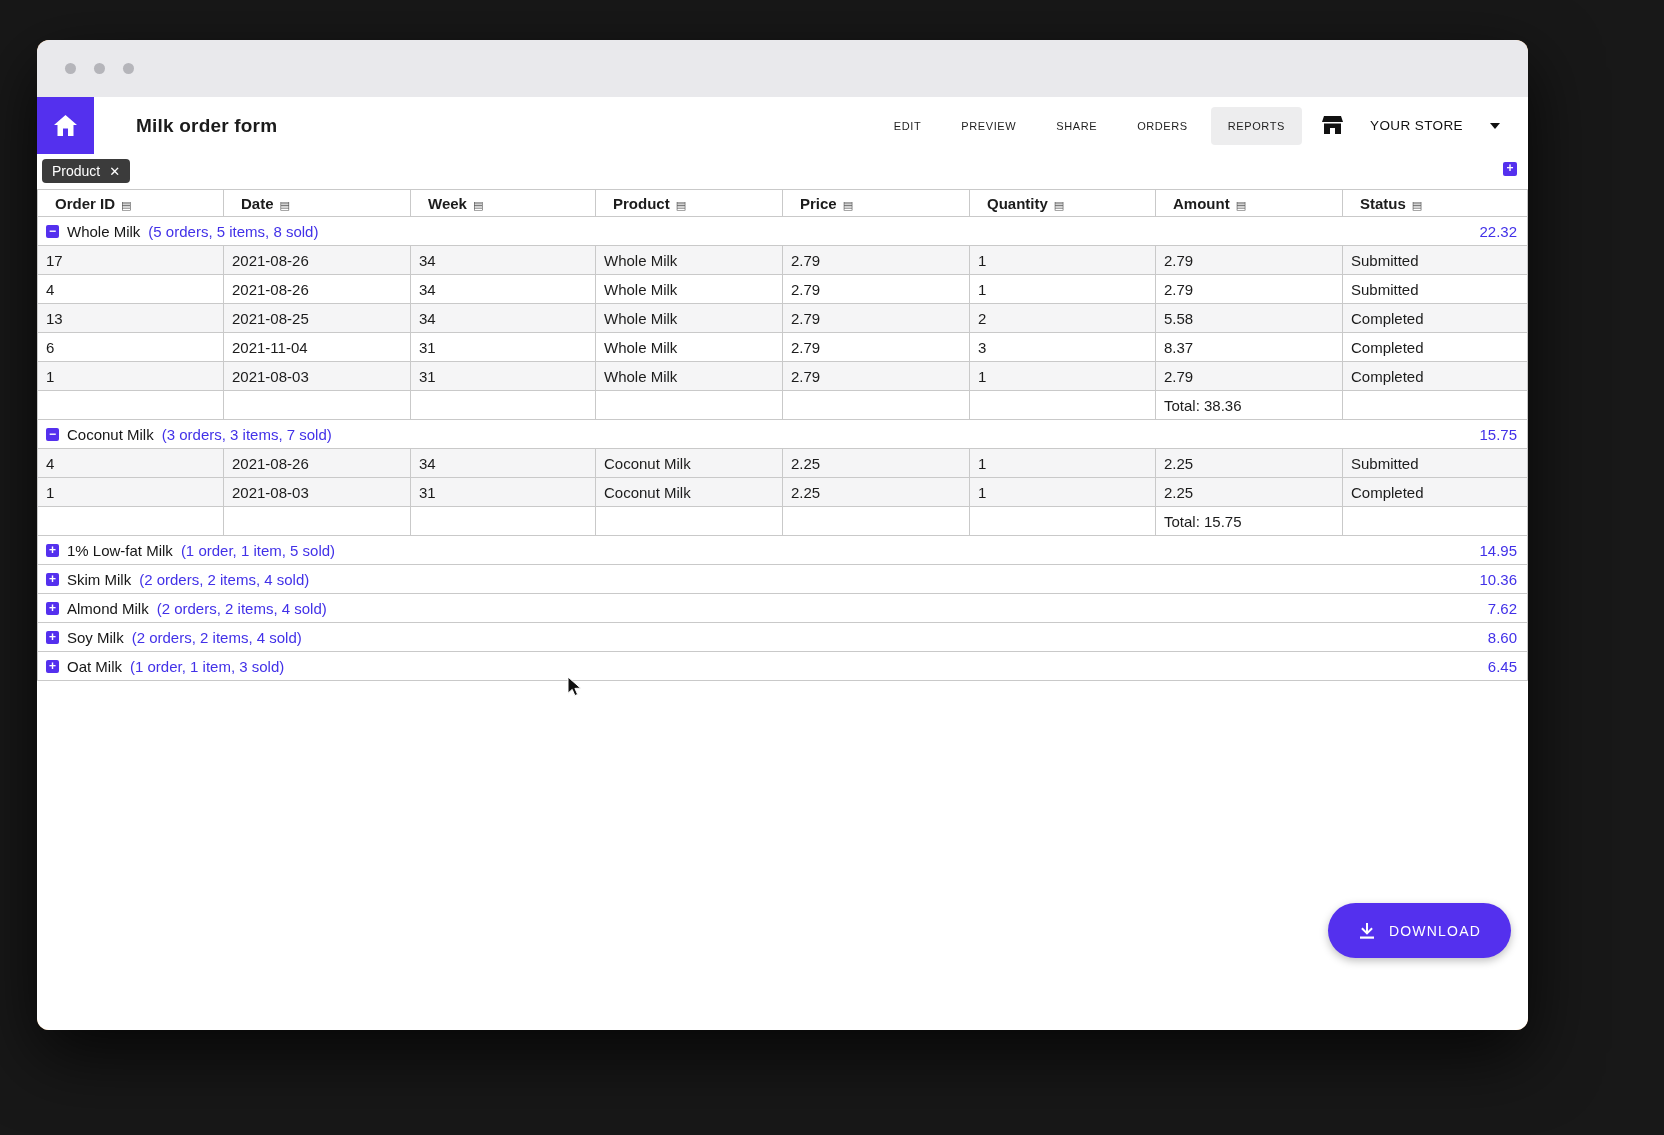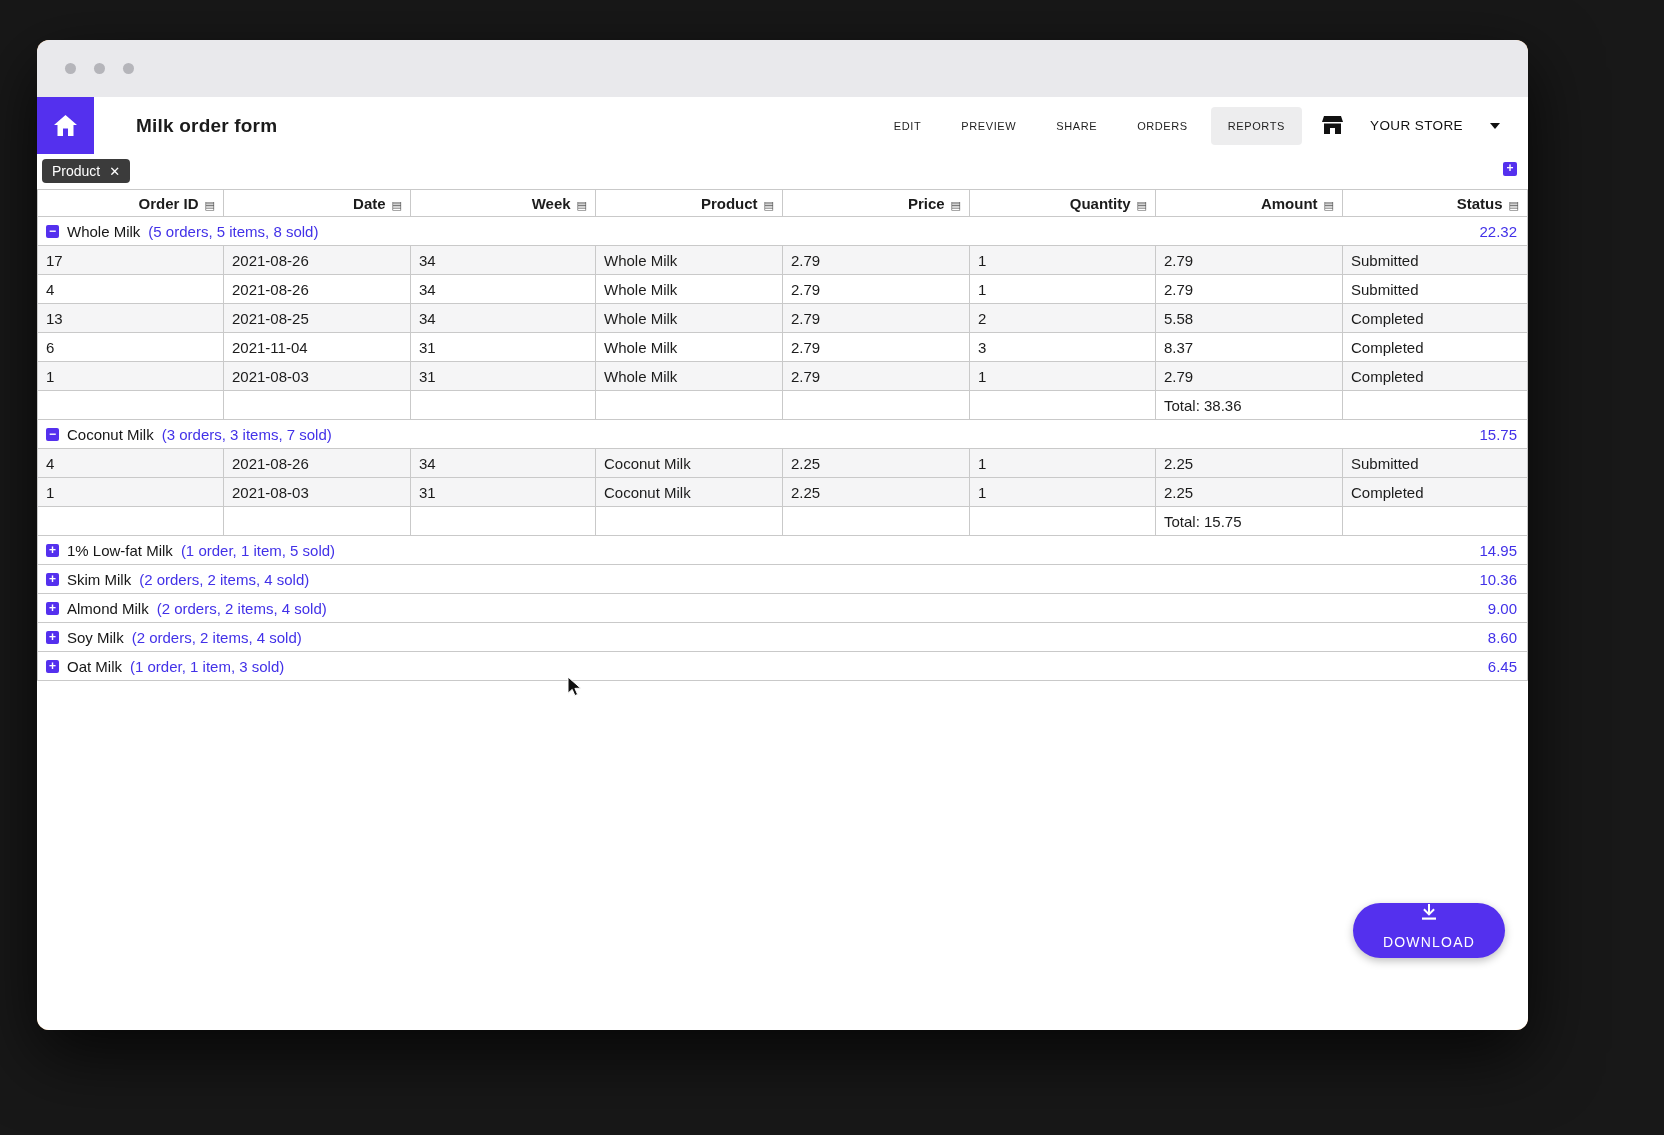--- a/index.html
+++ b/index.html
@@ -33,37 +33,37 @@
   .chip { position:absolute; left:5px; top:5px; background:#3b3b3b; color:#fff; border-radius:4px;
           display:inline-flex; align-items:center; gap:9px; padding:4px 10px; font-size:14px; cursor:pointer; }
   .chip-close { cursor:pointer; font-weight:700; }
   .chip-close::before { content:"\2715"; font-size:13px; }
   .mini-add { position:absolute; right:11px; top:8px; width:14px; height:14px; background:var(--accent);
               color:#fff; border-radius:2px; font-size:12px; line-height:13px; text-align:center; cursor:pointer; }
   .mini-add::before { content:"+"; font-weight:700; }
   
   table { width:100%; border-collapse:collapse; table-layout:fixed; font-size:15px; color:#1c1c1c; }
   th, td { border:1px solid #c9c9c9; }
-  th { font-weight:700; text-align:right; padding:3px 8px 3px 17px; height:27px; white-space:nowrap; cursor:pointer;margin-top:32px; }
+  th { font-weight:700; text-align:left; padding:3px 8px 3px 17px; height:27px; white-space:nowrap; cursor:pointer;margin-top:32px; }
   .col-icon { display:inline-block; margin-left:6px; color:#555; font-size:11px; }
   .col-icon::before { content:"\25A4"; }
   td { padding:3px 8px; height:29px; white-space:nowrap; overflow:hidden; }
   tr.stripe td { background:#f5f5f6; }
   tr.group-row td { background:#fff; border-left:1px solid #c9c9c9; border-right:1px solid #c9c9c9; }
   .group-line { display:flex; align-items:center; gap:8px; }
   .toggle { width:13px; height:13px; background:var(--accent); color:#fff; border-radius:2px;
             font-size:12px; line-height:12px; text-align:center; font-weight:700; cursor:pointer; flex:0 0 13px; }
   .group-name { color:#161616; }
   .group-summary { color:var(--link); }
   .group-total { color:var(--link); margin-left:auto; padding-right:2px; }
   
-  .download-btn { position:absolute; right:23px; bottom:72px; height:55px; padding:0 30px;
+  .download-btn { position:absolute; right:17px; bottom:72px; height:55px; padding:0 30px;
                   background:var(--accent); border:none; border-radius:28px; color:#fff;
                   font-family:inherit; font-size:14px; letter-spacing:1.2px; display:flex; align-items:center; gap:13px;
-                  cursor:pointer; box-shadow:0 3px 8px rgba(0,0,0,.25);flex-direction:column; }
+                  cursor:pointer; box-shadow:0 3px 8px rgba(0,0,0,.25); }
   .cursor { position:absolute; left:566px; top:676px; pointer-events:none; z-index:50; }
 </style>
 </head>
 <body>
 
 <div class="window">
 
   <div class="titlebar">
     <span class="dot"></span>
     <span class="dot"></span>
@@ -256,21 +256,21 @@
                 <span class="group-total">10.36</span>
               </div>
             </td>
           </tr>
           <tr class="group-row">
             <td colspan="8">
               <div class="group-line">
                 <span class="toggle">+</span>
                 <span class="group-name">Almond Milk</span>
                 <span class="group-summary">(2 orders, 2 items, 4 sold)</span>
-                <span class="group-total">9.00</span>
+                <span class="group-total">7.62</span>
               </div>
             </td>
           </tr>
           <tr class="group-row">
             <td colspan="8">
               <div class="group-line">
                 <span class="toggle">+</span>
                 <span class="group-name">Soy Milk</span>
                 <span class="group-summary">(2 orders, 2 items, 4 sold)</span>
                 <span class="group-total">8.60</span>

